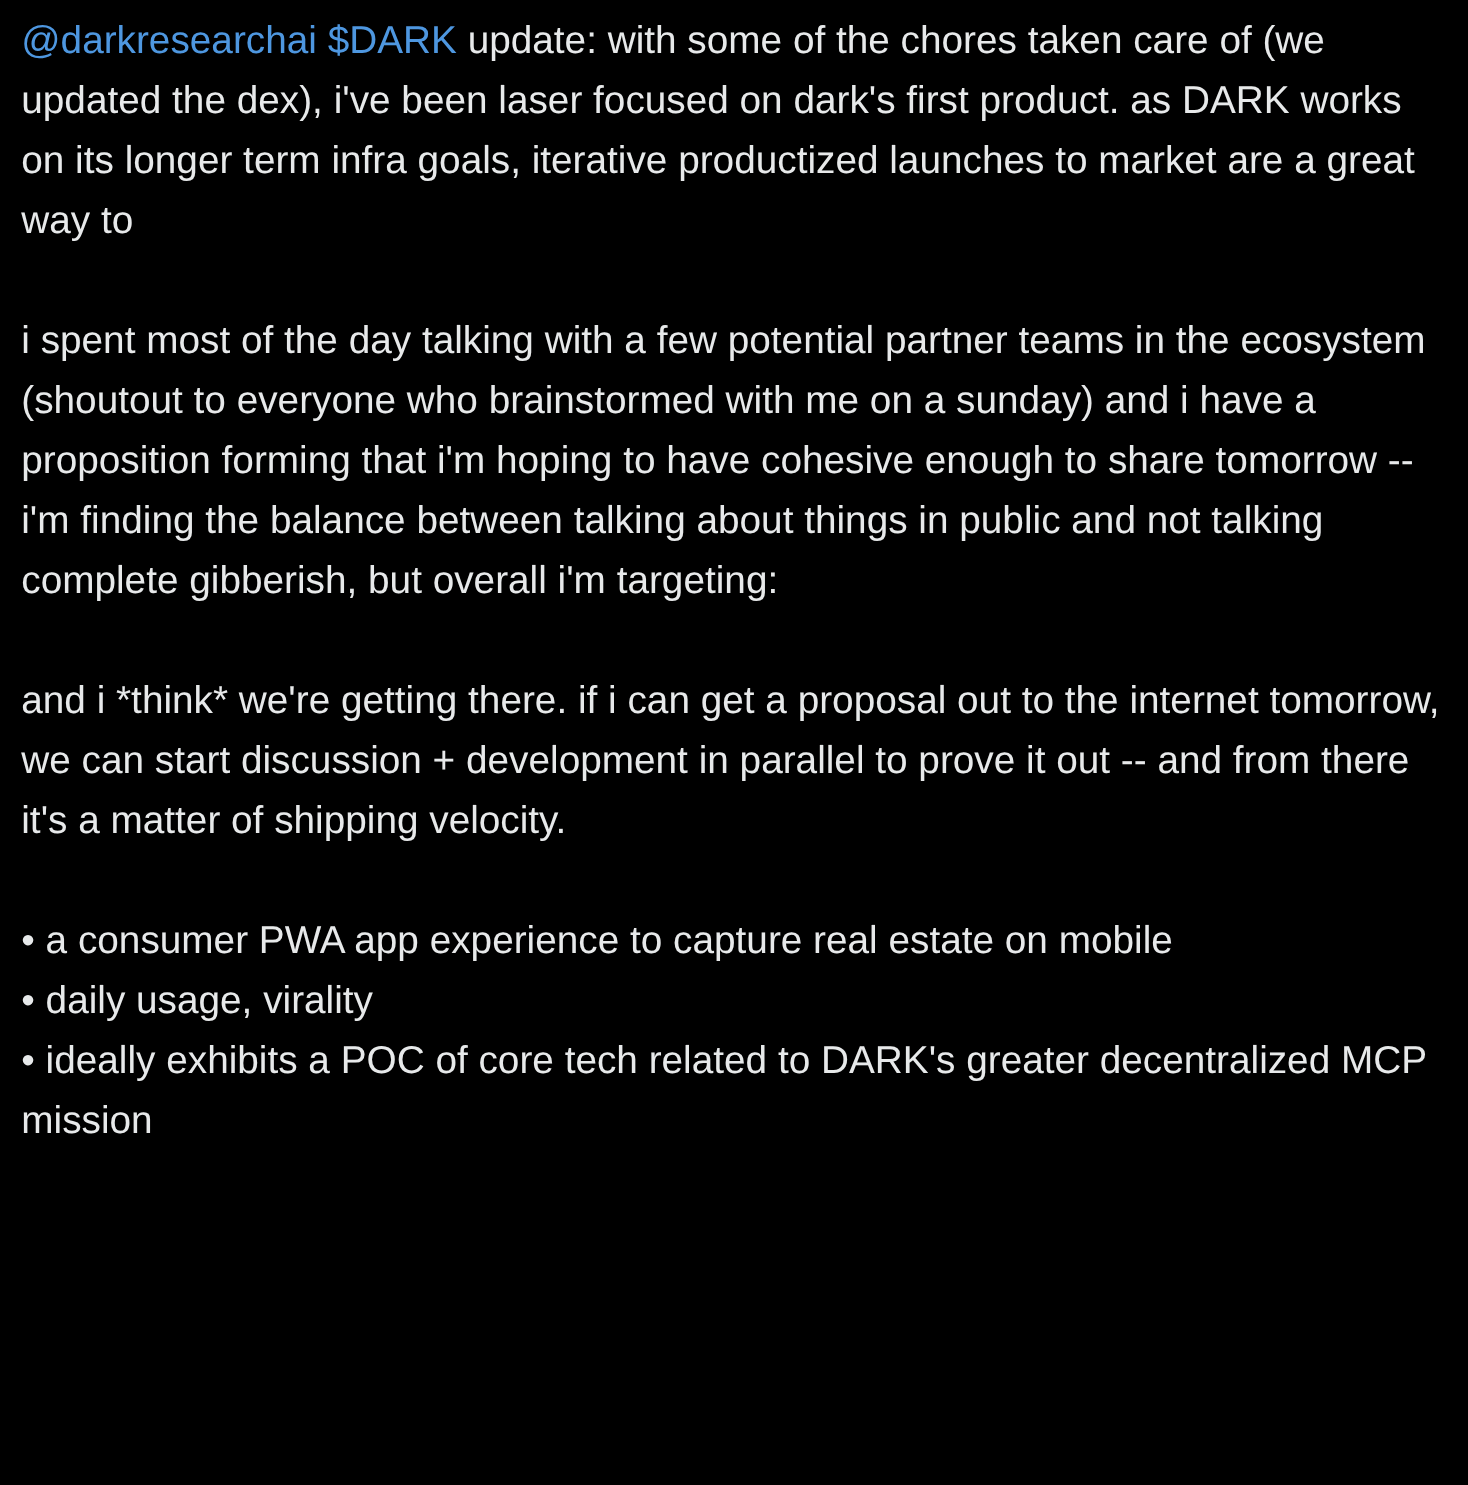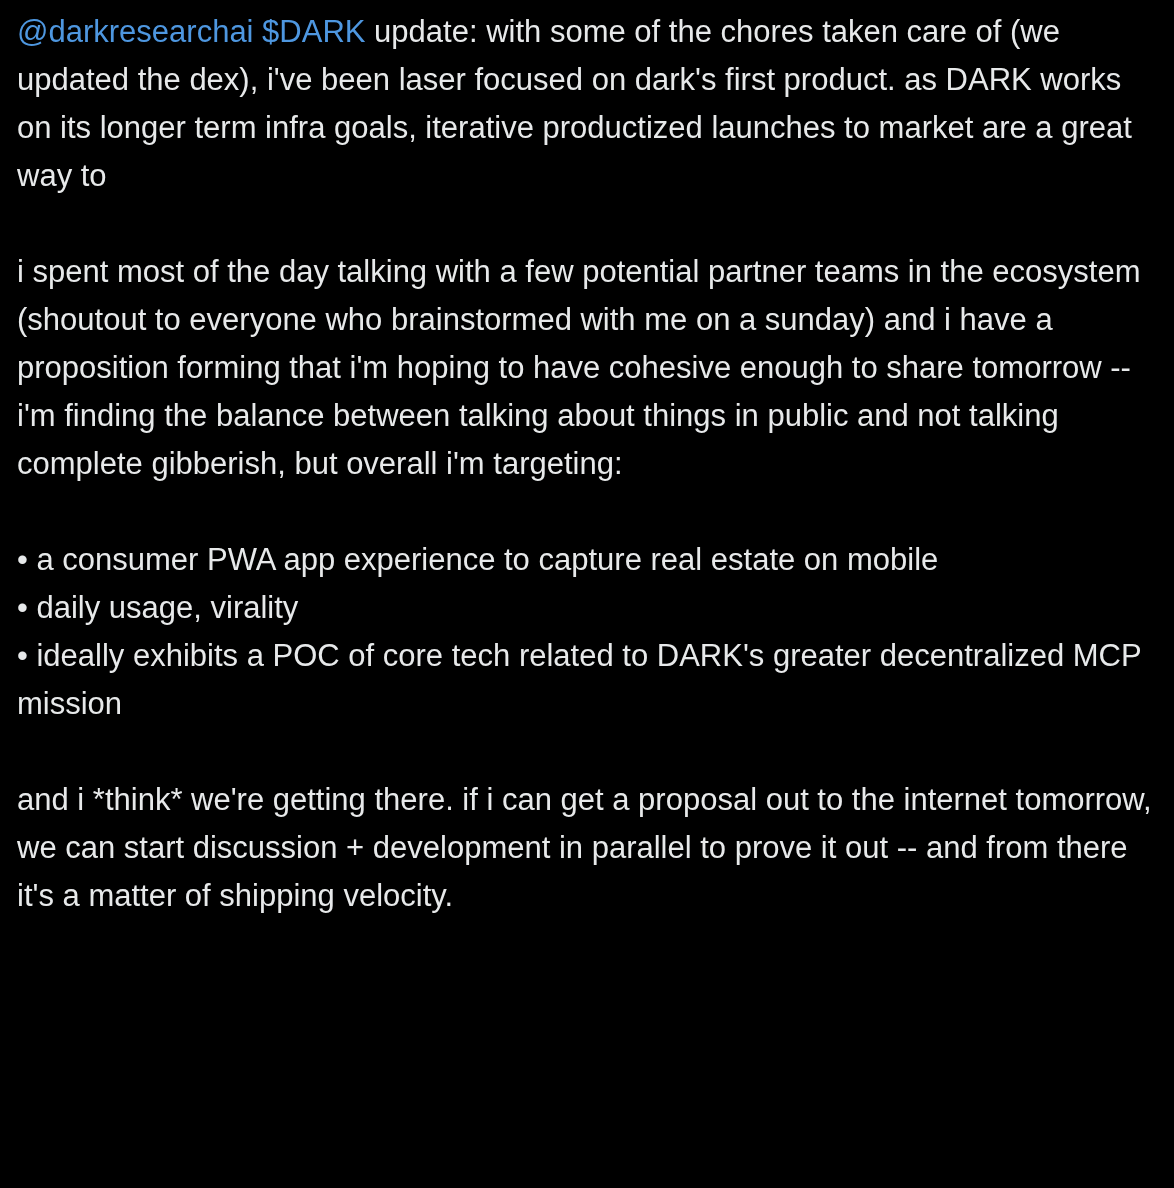--- a/index.html
+++ b/index.html
@@ -40,18 +40,18 @@
 </style>
 </head>
 <body>
 
 <div class="post">
   <p><a class="mention">@darkresearchai $DARK</a><span> update: with some of the chores taken care of (we updated the dex), i've been laser focused on dark's first product. as DARK works on its longer term infra goals, iterative productized launches to market are a great way to</span></p>
 
 
   <p>i spent most of the day talking with a few potential partner teams in the ecosystem (shoutout to everyone who brainstormed with me on a sunday) and i have a proposition forming that i'm hoping to have cohesive enough to share tomorrow -- i'm finding the balance between talking about things in public and not talking complete gibberish, but overall i'm targeting:</p>
 
+  <p>and i *think* we're getting there. if i can get a proposal out to the internet tomorrow, we can start discussion + development in parallel to prove it out -- and from there it's a matter of shipping velocity.</p>
+
   <p>• a consumer PWA app experience to capture real estate on mobile
 • daily usage, virality
 • ideally exhibits a POC of core tech related to DARK's greater decentralized MCP mission</p>
-
-  <p>and i *think* we're getting there. if i can get a proposal out to the internet tomorrow, we can start discussion + development in parallel to prove it out -- and from there it's a matter of shipping velocity.</p>
 </div>
 
 </body></html>

